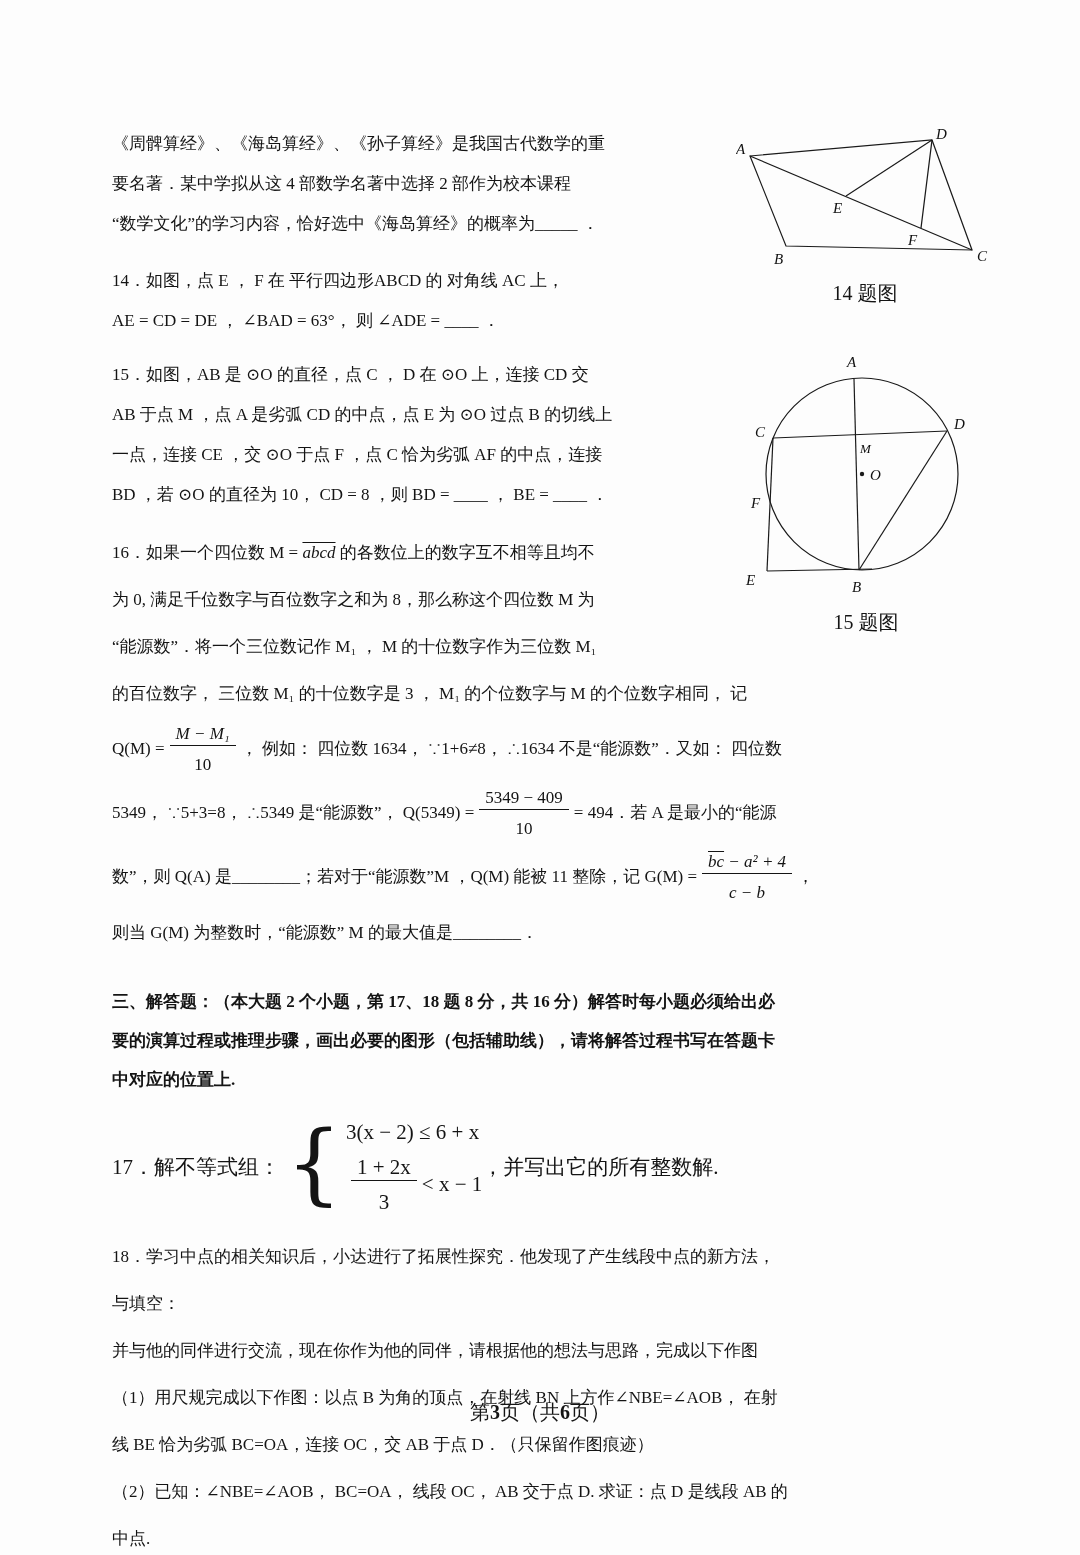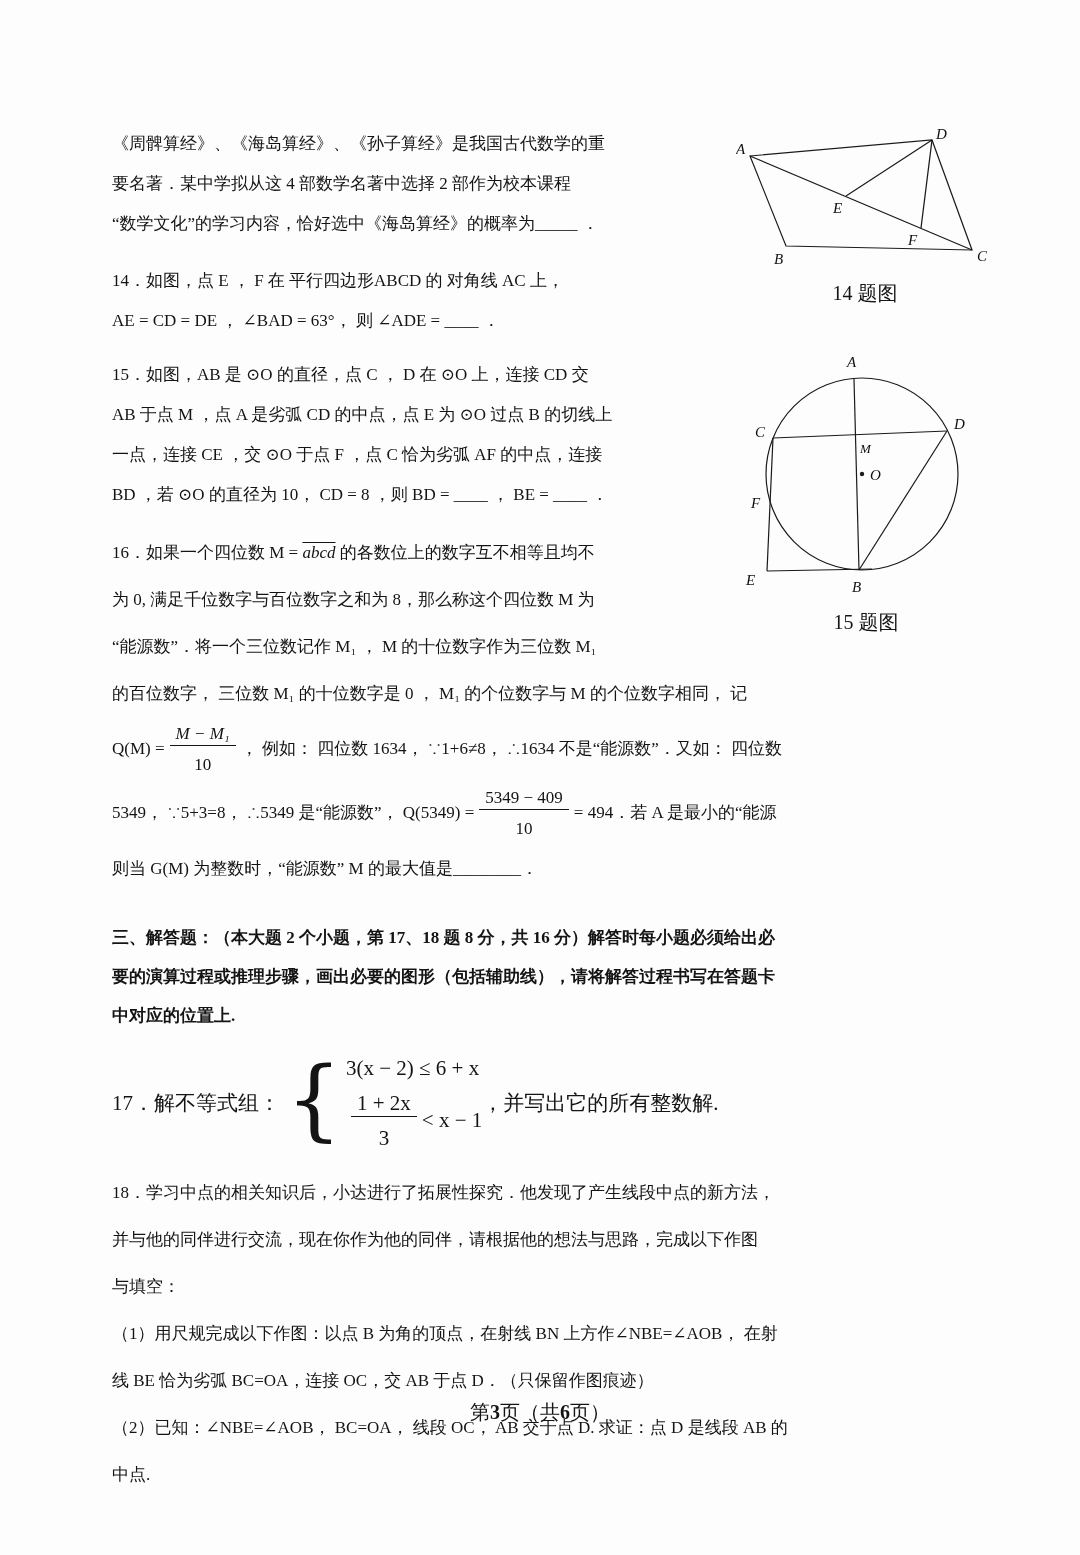--- a/index.html
+++ b/index.html
@@ -106,36 +106,44 @@
       <div class="ln">一点，连接 CE ，交 ⊙O 于点 F ，点 C 恰为劣弧 AF 的中点，连接</div>
       <div class="ln">BD ，若 ⊙O 的直径为 10， CD = 8 ，则 BD = ____ ， BE = ____ ．</div>
     </div>
 
     <div class="block p16 mt14">
       <div class="ln">
         <span>16．如果一个四位数 M = </span><span class="ovl it">abcd</span><span> 的各数位上的数字互不相等且均不</span>
       </div>
       <div class="ln">为 0, 满足千位数字与百位数字之和为 8，那么称这个四位数 M 为</div>
       <div class="ln">“能源数”．将一个三位数记作 M₁ ， M 的十位数字作为三位数 M₁</div>
-      <div class="ln">的百位数字， 三位数 M₁ 的十位数字是 0 ， M₁ 的个位数字与 M 的个位数字相同， 记</div>
+      <div class="ln">的百位数字， 三位数 M₁ 的十位数字是 3 ， M₁ 的个位数字与 M 的个位数字相同， 记</div>
       <div class="ln tall">
         <span>Q(M) = </span>
           <span class="frac">
             <span class="num it">M − M₁</span>
             <span class="den">10</span>
           </span>
           <span>， 例如： 四位数 1634， ∵1+6≠8， ∴1634 不是“能源数”．又如： 四位数</span>
       </div>
       <div class="ln tall">
         <span>5349， ∵5+3=8， ∴5349 是“能源数”， Q(5349) = </span>
           <span class="frac">
             <span class="num">5349 − 409</span>
             <span class="den">10</span>
           </span>
           <span> = 494．若 A 是最小的“能源</span>
+      </div>
+      <div class="ln tall">
+        <span>数”，则 Q(A) 是________；若对于“能源数”M ，Q(M) 能被 11 整除，记 G(M) = </span>
+          <span class="frac">
+            <span class="num it"><span class="ovl">bc</span><span> − a² + 4</span></span>
+            <span class="den it">c − b</span>
+          </span>
+          <span>，</span>
       </div>
       <div class="ln">则当 G(M) 为整数时，“能源数” M 的最大值是________．</div>
     </div>
 
     <div class="block sec3 mt26">
       <div class="ln">三、解答题：（本大题 2 个小题，第 17、18 题 8 分，共 16 分）解答时每小题必须给出必</div>
       <div class="ln">要的演算过程或推理步骤，画出必要的图形（包括辅助线），请将解答过程书写在答题卡</div>
       <div class="ln">中对应的位置上.</div>
     </div>
 
@@ -152,22 +160,22 @@
               </span>
             <span>&lt; x − 1</span>
           </span>
         </span>
         <span>，并写出它的所有整数解.</span>
       </div>
     </div>
 
     <div class="block p18 mt18">
       <div class="ln">18．学习中点的相关知识后，小达进行了拓展性探究．他发现了产生线段中点的新方法，</div>
+      <div class="ln">与填空：</div>
       <div class="ln">并与他的同伴进行交流，现在你作为他的同伴，请根据他的想法与思路，完成以下作图</div>
-      <div class="ln">与填空：</div>
       <div class="ln">（1）用尺规完成以下作图：以点 B 为角的顶点，在射线 BN 上方作∠NBE=∠AOB， 在射</div>
       <div class="ln">线 BE 恰为劣弧 BC=OA，连接 OC，交 AB 于点 D．（只保留作图痕迹）</div>
       <div class="ln">（2）已知：∠NBE=∠AOB， BC=OA， 线段 OC， AB 交于点 D. 求证：点 D 是线段 AB 的</div>
       <div class="ln">中点.</div>
     </div>
 
   </div>
 
   <div class="footer">
     <span>第</span><b>3</b><span>页（共</span><b>6</b><span>页）</span>

